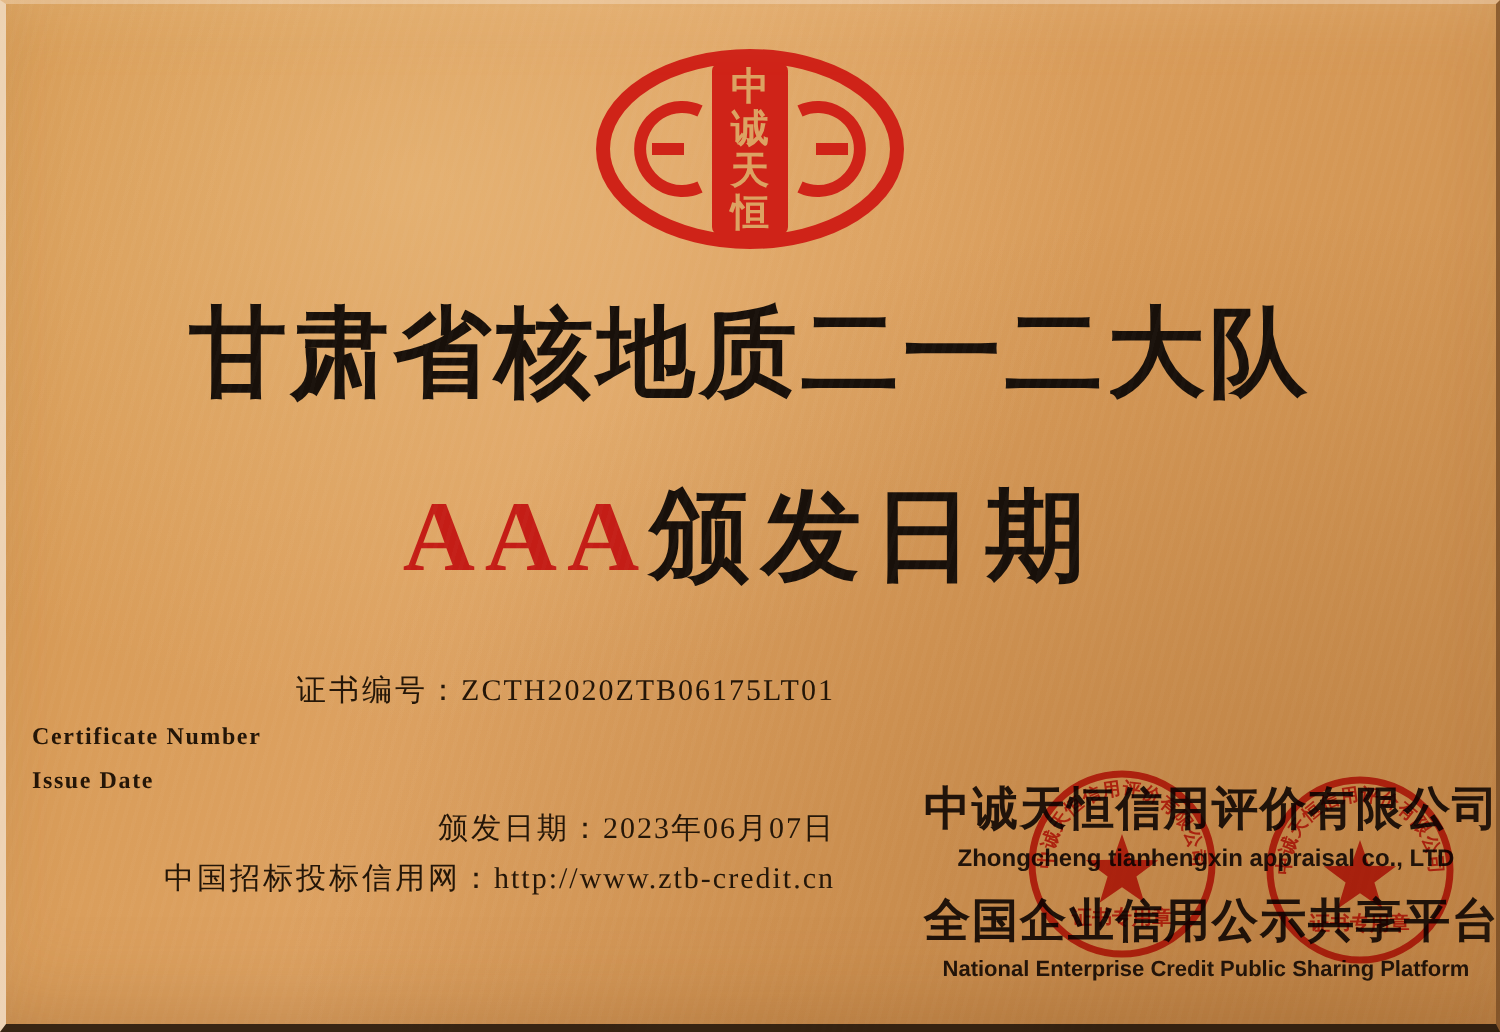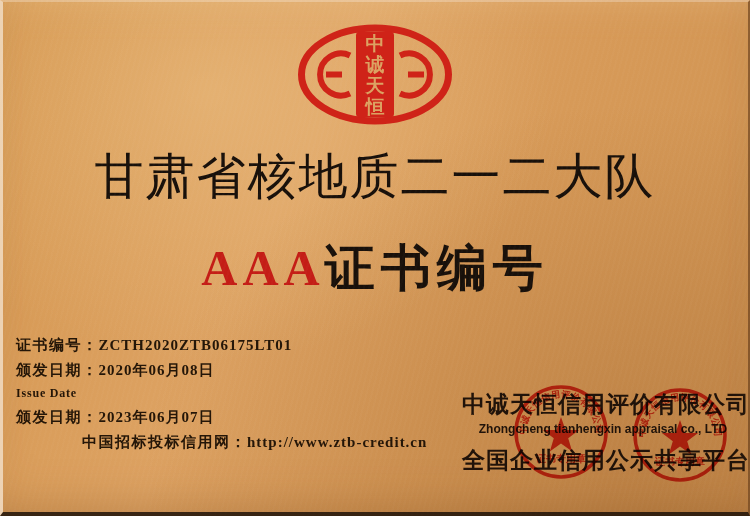--- a/index.html
+++ b/index.html
@@ -19,31 +19,31 @@
     border-right:2px solid rgba(85,48,20,.55);
     box-shadow:inset 0 -26px 50px -28px rgba(110,60,20,.35), inset 0 18px 40px -24px rgba(255,235,190,.25);
   }
   .grain{position:absolute;inset:0;pointer-events:none;z-index:1;opacity:.5;
     background:repeating-linear-gradient(105deg, rgba(255,255,255,.035) 0 2px, rgba(0,0,0,0) 2px 5px);}
 
   .logo{position:absolute;left:298px;top:24px;width:154px;height:101px;z-index:2;}
 
   .title{
     position:absolute;left:0;top:151px;width:100%;margin:0;text-align:center;
-    font-size:49px;font-weight:400;color:#18100a;letter-spacing:2px;line-height:1.05;white-space:nowrap;
+    font-size:49px;font-weight:700;color:#18100a;letter-spacing:2px;line-height:1.05;white-space:nowrap;
   }
   .award{
     position:absolute;left:0;top:242px;width:100%;margin:0;text-align:center;
     font-size:50px;font-weight:700;color:#18100a;line-height:1.05;white-space:nowrap;
   }
   .award .red{color:#c41d16;letter-spacing:5px;}
   .award .blk{letter-spacing:6px;}
 
   .details{position:absolute;left:16px;top:336px;z-index:2;color:#241608;}
-  .details .zh{font-size:15px;font-weight:700;letter-spacing:1.5px;margin:0 0 6px;white-space:nowrap;}
+  .details .zh{font-size:15px;font-weight:400;letter-spacing:1.5px;margin:0 0 6px;white-space:nowrap;text-align:right;}
   .details .zh .val{letter-spacing:1px;}
   .details .en{font-size:12px;font-weight:700;letter-spacing:.8px;margin:0 0 7px;white-space:nowrap;}
   .details .indent{margin-left:66px;}
 
   .issuer{position:absolute;left:462px;top:389px;width:282px;text-align:center;z-index:2;color:#20130a;
     font-family:"Liberation Sans","DejaVu Sans",sans-serif;}
   .issuer .cn{font-size:23px;font-weight:800;letter-spacing:1px;margin:0 0 2px;white-space:nowrap;}
   .issuer .en1{font-size:12px;font-weight:700;margin:0 0 9px;white-space:nowrap;}
   .issuer .cn2{font-size:23px;font-weight:800;letter-spacing:1px;margin:0 0 3px;white-space:nowrap;}
   .issuer .en2{font-size:11px;font-weight:700;margin:0;white-space:nowrap;}
@@ -72,34 +72,35 @@
       <path d="M52,31 A21,21 0 1 0 52,69"></path>
       <path d="M102,31 A21,21 0 1 1 102,69"></path>
     </g>
     <g fill="#cf2318">
       <rect x="28" y="47" width="16" height="6"></rect>
       <rect x="110" y="47" width="16" height="6"></rect>
     </g>
   </svg>
 
   <h1 class="title">甘肃省核地质二一二大队</h1>
-  <h2 class="award"><span class="red">AAA</span><span class="blk">证书编号</span></h2>
+  <h2 class="award"><span class="red">AAA</span><span class="blk">颁发日期</span></h2>
 
   <div class="details">
     <p class="zh"><span>证书编号：</span><span class="val">ZCTH2020ZTB06175LT01</span></p>
-    <p class="zh"><span>颁发日期：</span><span class="val">2020年06月08日</span></p>
+    <p class="en">Certificate Number</p>
     <p class="en">Issue Date</p>
     <p class="zh"><span>颁发日期：</span><span class="val">2023年06月07日</span></p>
     <p class="zh indent"><span>中国招标投标信用网：</span><span class="val">http://www.ztb-credit.cn</span></p>
   </div>
 
   <div class="issuer">
     <p class="cn">中诚天恒信用评价有限公司</p>
     <p class="en1">Zhongcheng tianhengxin appraisal co., LTD</p>
     <p class="cn2">全国企业信用公示共享平台</p>
+    <p class="en2">National Enterprise Credit Public Sharing Platform</p>
   </div>
 
   <svg class="stamps" viewBox="0 0 230 115">
     <defs>
       <path id="ring1" d="M23,66 A35,35 0 1 1 89,66" fill="none"></path>
       <path id="ring2" d="M142,69 A35,35 0 1 1 208,69" fill="none"></path>
     </defs>
 
     <g>
       <circle cx="56" cy="54" r="45" fill="none" stroke="#dd2d1d" stroke-width="3.5"></circle>

